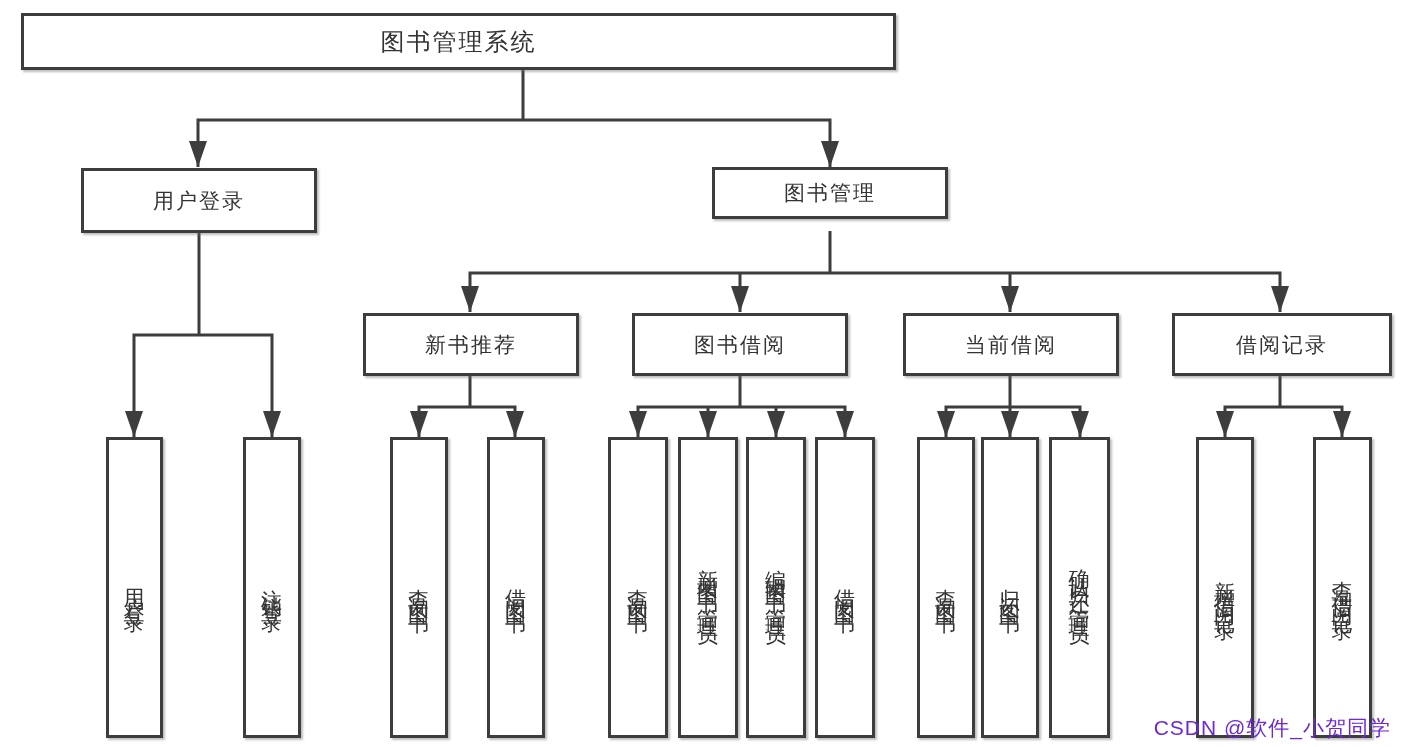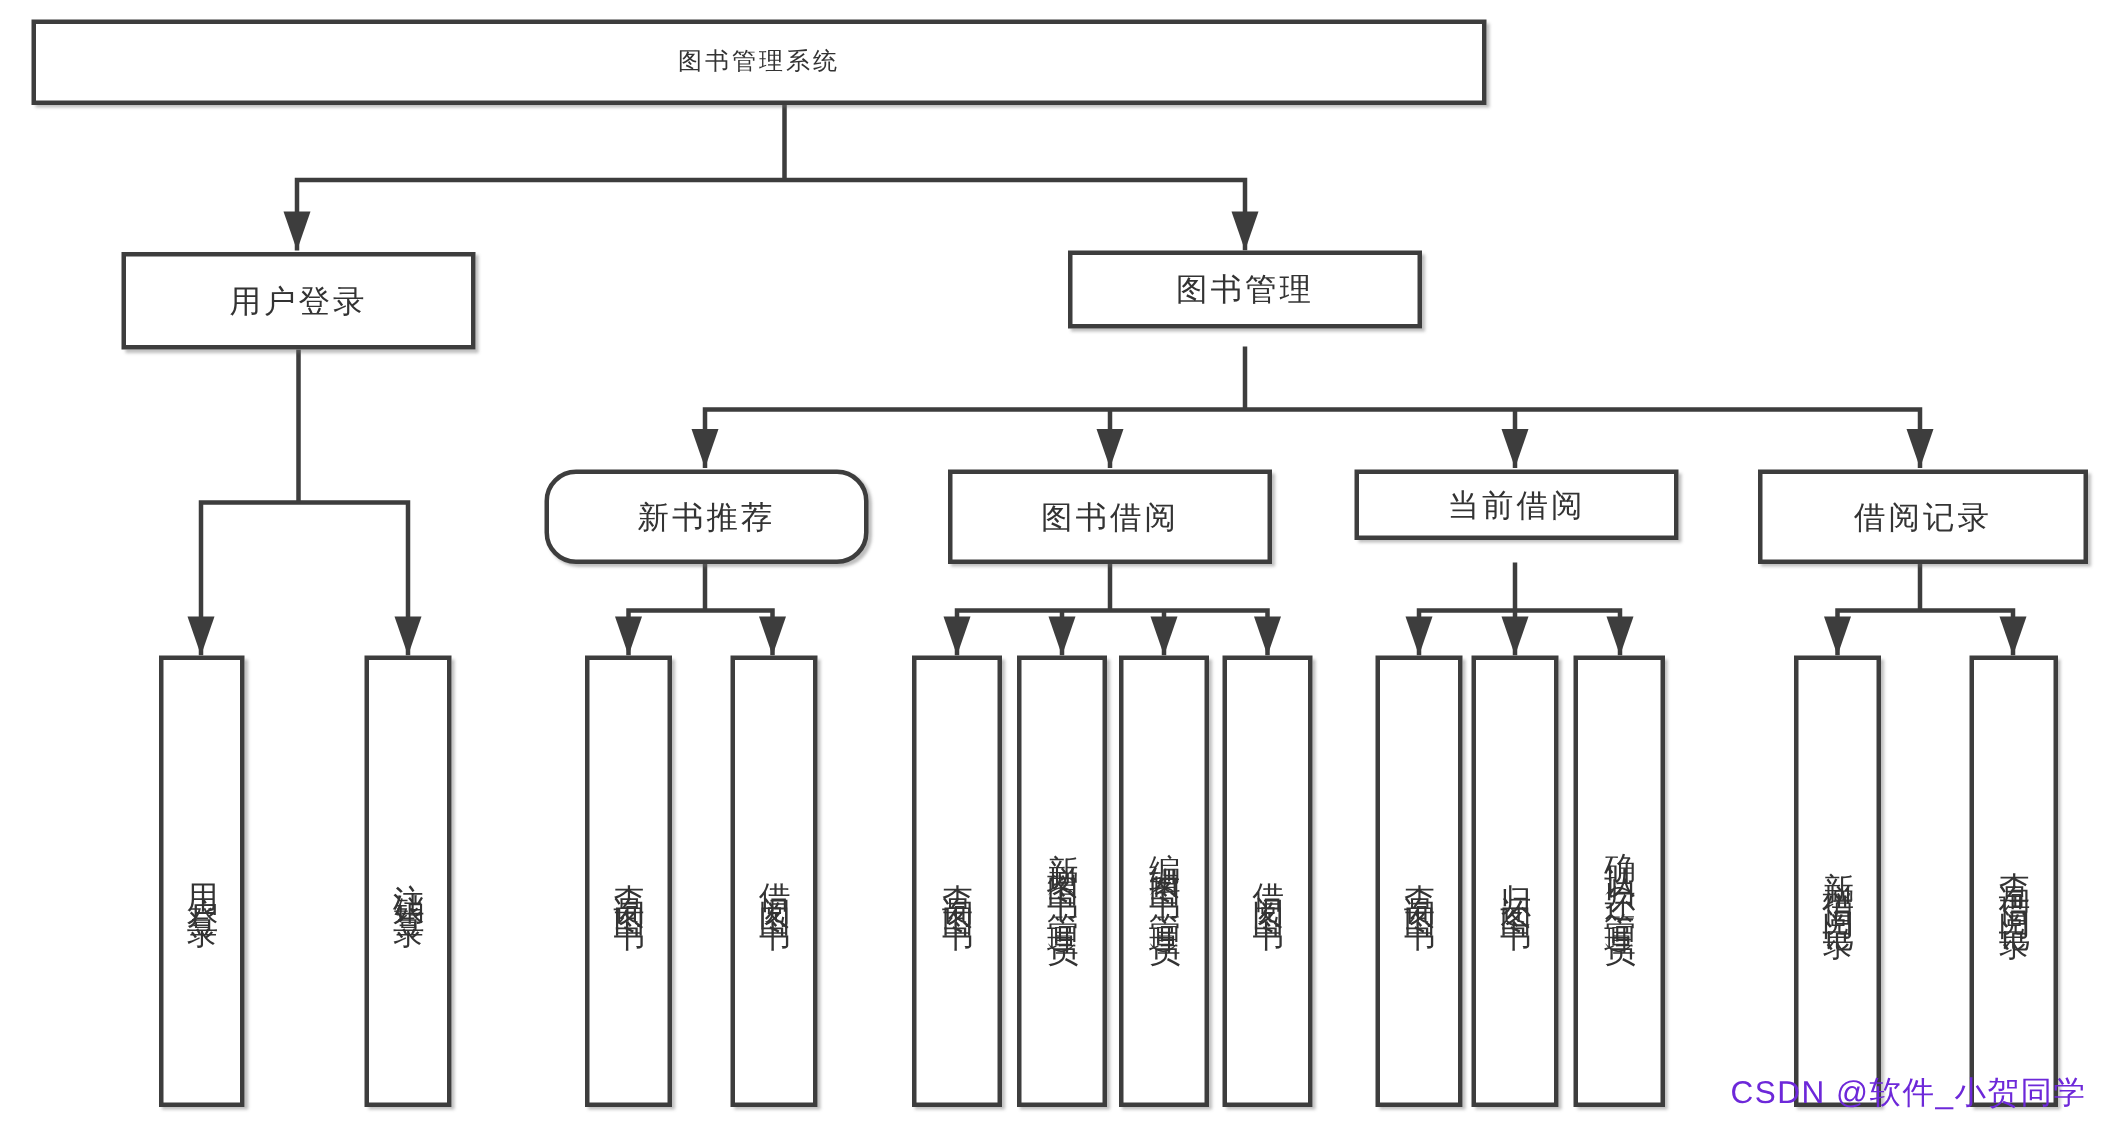--- a/index.html
+++ b/index.html
@@ -15,26 +15,26 @@
     border:3px solid #3d3d3d; background:#ffffff;
     display:flex; align-items:center; justify-content:center;
     box-shadow:2px 2px 2px rgba(110,110,110,0.45);
     font-size:21px; letter-spacing:2px; text-align:center;
   }
   .vbox span {
     writing-mode:vertical-rl; text-orientation:mixed;
     letter-spacing:8px; font-size:21px; line-height:1;
   }
   
-  .n-root   { left:21px;   top:13px;  width:970px; height:57px; font-size:16px; }
+  .n-root   { left:21px;   top:13px;  width:875px; height:57px; font-size:24px; }
   .n-login  { left:81px;   top:168px; width:236px;  height:65px; }
   .n-mgmt   { left:712px;  top:167px; width:236px;  height:52px; }
-  .n-rec    { left:363px;  top:313px; width:216px;  height:63px;border-radius:21px; }
+  .n-rec    { left:363px;  top:313px; width:216px;  height:63px; }
   .n-bor    { left:632px;  top:313px; width:216px;  height:63px; }
-  .n-cur    { left:903px;  top:313px; width:216px;  height:47px;text-align:right; }
+  .n-cur    { left:903px;  top:313px; width:216px;  height:63px;text-align:right; }
   .n-recd   { left:1172px; top:313px; width:220px;  height:63px; }
   .n-a1 { left:106px;  top:437px; width:57px; height:301px; }
   .n-a2 { left:243px;  top:437px; width:58px; height:301px; }
   .n-b1 { left:390px;  top:437px; width:58px; height:301px; }
   .n-b2 { left:487px;  top:437px; width:58px; height:301px; }
   .n-c1 { left:608px;  top:437px; width:60px; height:301px; }
   .n-c2 { left:678px;  top:437px; width:60px; height:301px; }
   .n-c3 { left:746px;  top:437px; width:60px; height:301px; }
   .n-c4 { left:815px;  top:437px; width:60px; height:301px; }
   .n-d1 { left:917px;  top:437px; width:58px; height:301px; }

